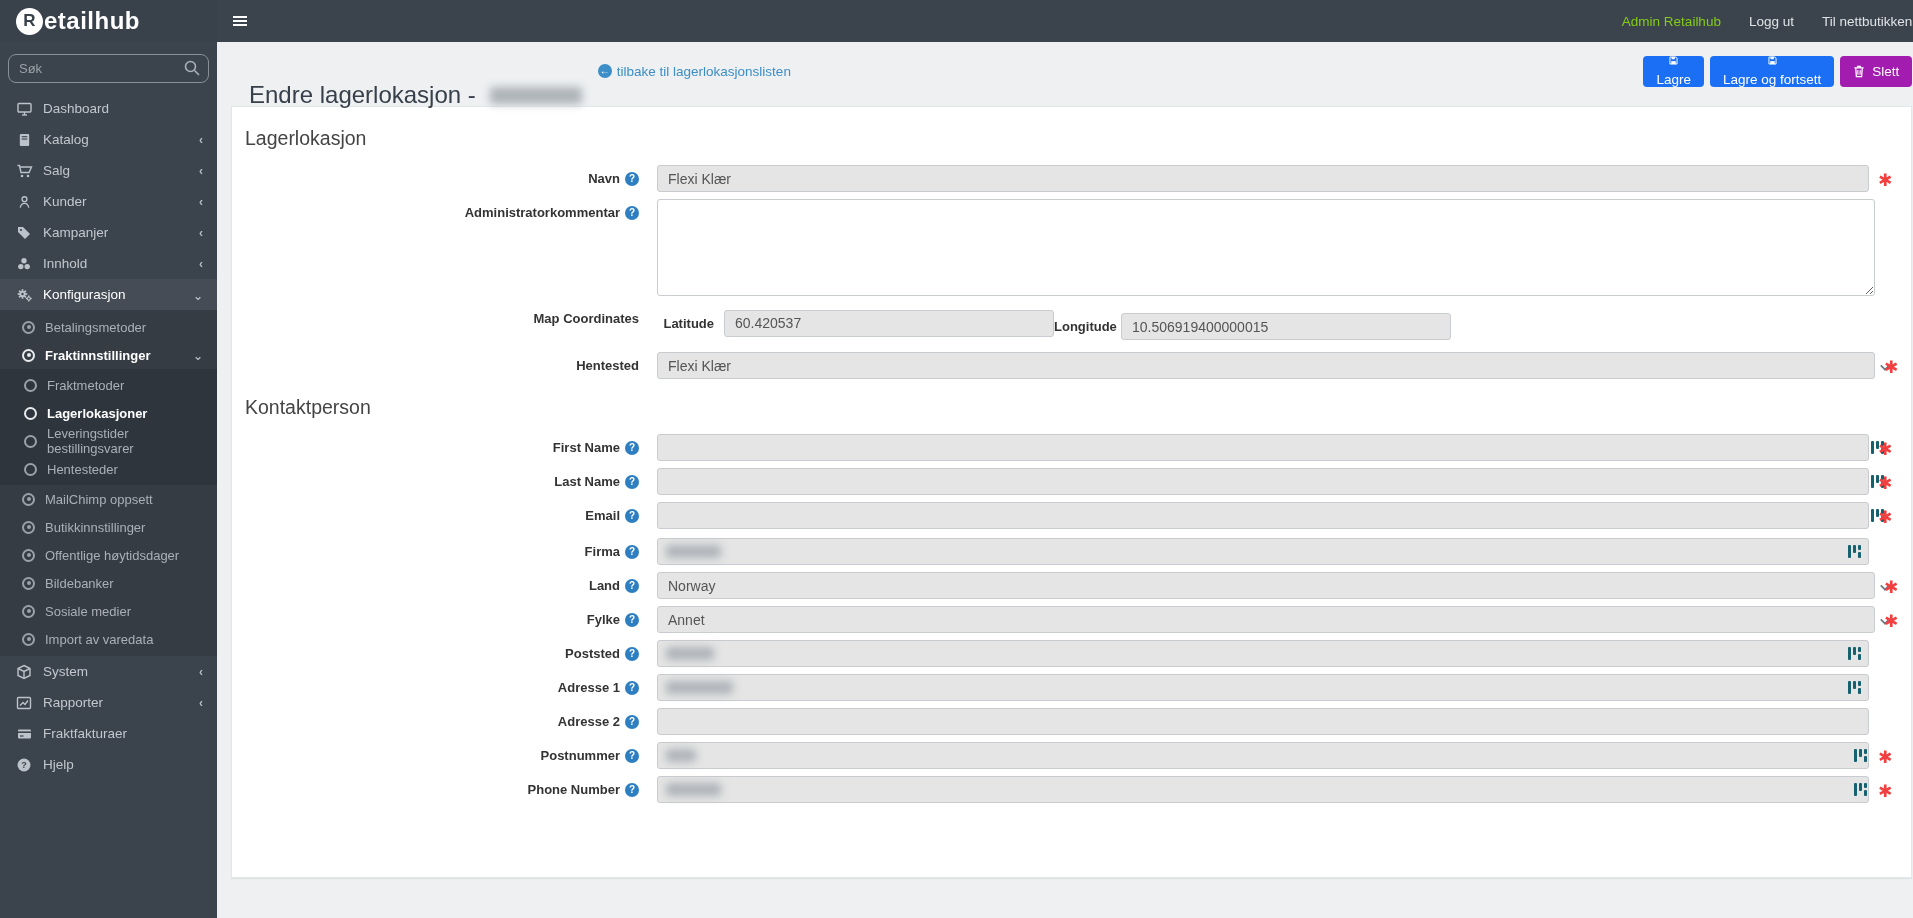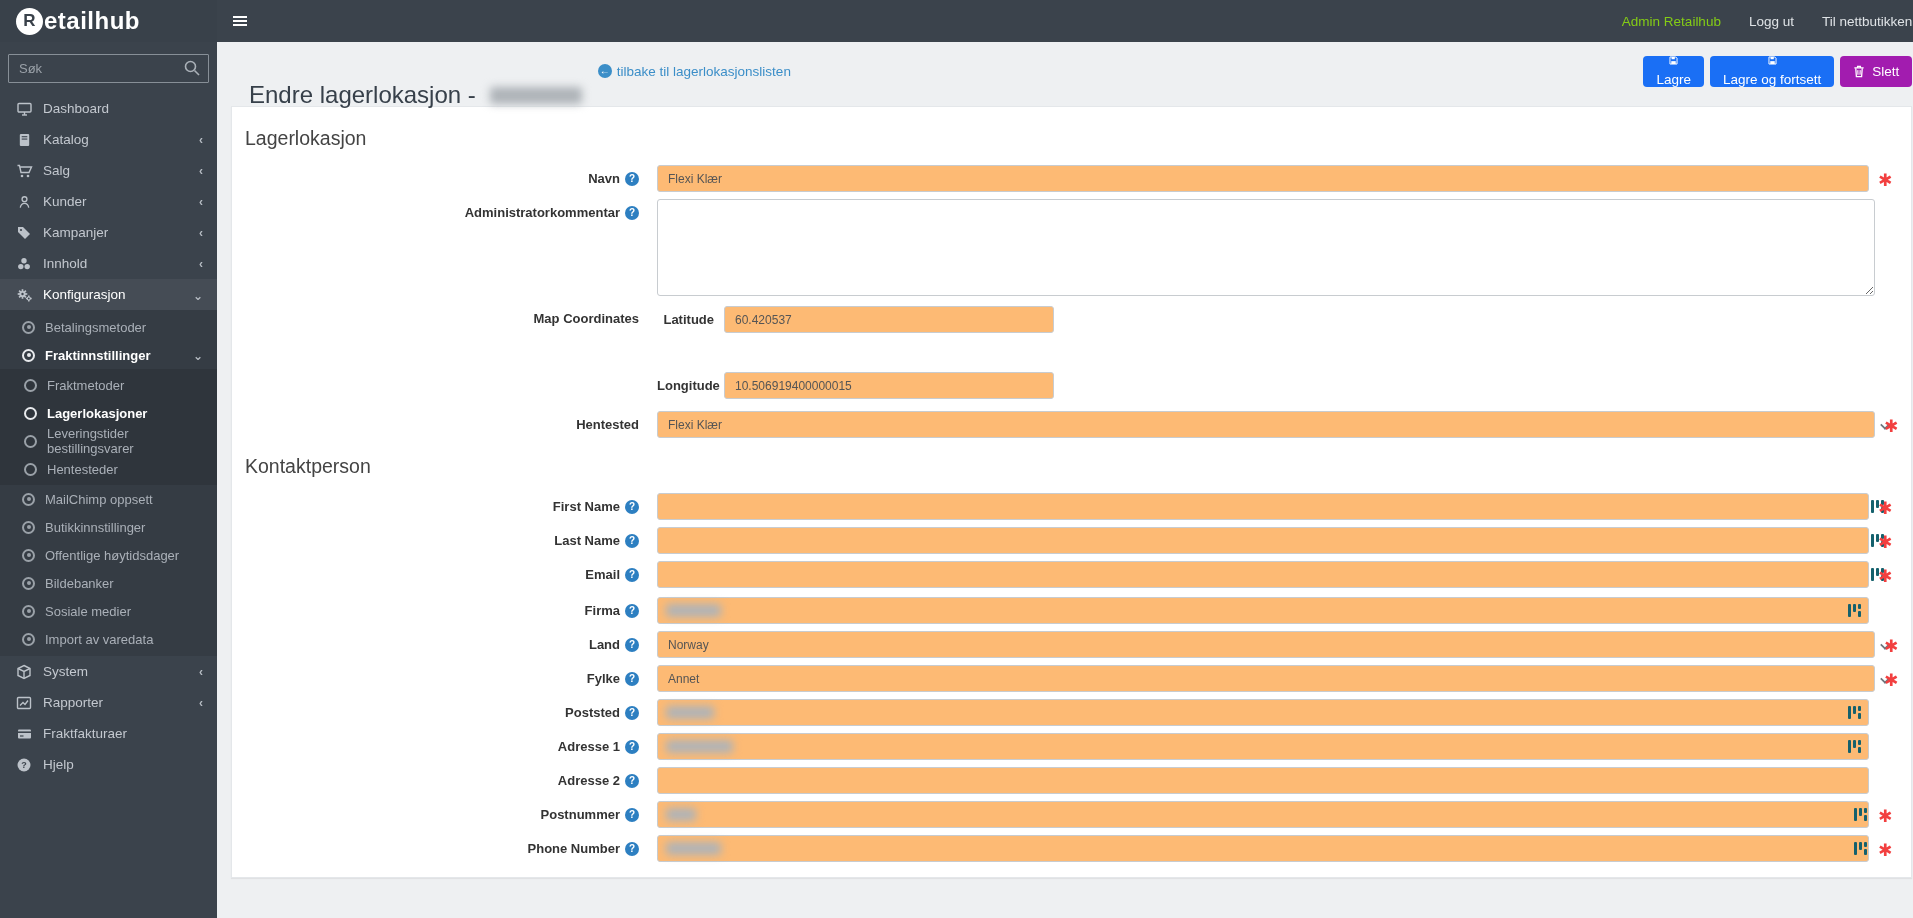--- a/index.html
+++ b/index.html
@@ -5,21 +5,21 @@
   * { margin:0; padding:0; box-sizing:border-box; }
   html,body { width:1913px; height:918px; overflow:hidden; }
   body { font-family:"Liberation Sans","DejaVu Sans",sans-serif; background:#eef0f2; display:flex; }
 
   
   .sidebar { width:217px; min-width:217px; height:918px; background:#3b434c; color:#c3c8cf; overflow:hidden; }
   .logo { height:42px; display:flex; align-items:center; padding-left:16px; background:#39414a; }
   .logo-disc { width:27px; height:27px; border-radius:50%; background:#fff; color:#39414a; font-weight:bold; font-size:17px; display:flex; align-items:center; justify-content:center; margin-right:1px; }
   .logo-rest { color:#fff; font-size:24px; font-weight:600; letter-spacing:.5px; }
   .search-wrap { margin:12px 8px 10px 8px; position:relative; }
-  .search-input { width:100%; height:29px; background:transparent; border:1px solid #878f97; border-radius:1px; color:#cfd4da; font-size:13px; padding:0 30px 0 10px; outline:none; }
+  .search-input { width:100%; height:29px; background:transparent; border:1px solid #878f97; border-radius:8px; color:#cfd4da; font-size:13px; padding:0 30px 0 10px; outline:none; }
   .search-input::placeholder { color:#9aa1a8; }
   .search-icon { position:absolute; right:8px; top:5px; width:18px; height:18px; }
   .menu { font-size:13.5px; }
   .mi { height:31px; display:flex; align-items:center; padding:0 14px 0 15px; cursor:pointer; color:#c3c8cf; position:relative; }
   .mi .micon { width:18px; height:17px; margin-right:10px; flex:0 0 18px; display:flex; align-items:center; justify-content:center; color:#bcc2c9; }
   .mi.active { color:#fff; background:rgba(255,255,255,.05); }
   .chev { margin-left:auto; font-size:12px; color:#b6bcc3; font-weight:bold; }
   .chev.down { transform:translateY(1px); }
   .submenu { background:#353c44; padding:3px 0; font-size:13px; }
   .smi { height:28px; display:flex; align-items:center; padding:0 14px 0 22px; color:#aab0b8; cursor:pointer; }
@@ -56,40 +56,40 @@
   .card { background:#fff; border:1px solid #e4e7ea; box-shadow:0 1px 1px rgba(0,0,0,.06); margin-top:8px; height:772px; padding:14px 13px 20px 13px; }
   .section-h { font-size:19.5px; color:#444; font-weight:400; margin:6px 0 15px 0; }
   .section-h.kontakt { margin-top:17px; }
   .section-h.hl { display:inline-block; background:#f4e53f; padding:5px 11px 6px 7px; margin:10px 0 12px -6px; color:#3a3a3a; }
   .form-row { display:flex; align-items:center; margin-bottom:7px; min-height:27px; }
   .form-row.top { align-items:flex-start; }
   .lbl-col { width:412px; min-width:412px; display:flex; justify-content:flex-end; align-items:center; gap:5px; padding-right:18px; font-size:13px; font-weight:bold; color:#333; }
   .form-row.top .lbl-col { padding-top:6px; }
   .q-icon { width:14px; height:14px; border-radius:50%; background:#2d7fc1; color:#fff; font-size:10px; font-weight:bold; line-height:14px; text-align:center; flex:0 0 14px; }
   .input-col { position:relative; display:flex; align-items:center; }
-  .ti { height:27px; border:1px solid #c8ccd0; border-radius:3px; font-size:12px; color:#555; padding:0 10px; font-family:inherit; outline:none; background:#fdba74; }
+  .ti { height:27px; border:1px solid #c8ccd0; border-radius:3px; font-size:14px; color:#555; padding:0 10px; font-family:inherit; outline:none; background:#e5e5e5; }
   .w-main { width:1212px; }
   .w-sel  { width:1218px; }
   .ta { width:1218px; height:97px; border:1px solid #c8ccd0; border-radius:3px; resize:both; font-family:inherit; font-size:13px; padding:6px 10px; outline:none; color:#555; }
   .sel-wrap { position:relative; }
   select.ti { appearance:none; -webkit-appearance:none; -moz-appearance:none; padding-right:26px; }
   .sel-chev { position:absolute; right:9px; top:10px; width:8px; height:8px; border-left:2px solid #6c757d; border-bottom:2px solid #6c757d; transform:rotate(-45deg) scale(.85); pointer-events:none; }
   .req { color:#f23f3f; font-size:17px; margin-left:9px; line-height:10px; transform:translateY(2px); }
   .ext-icon { position:absolute; right:7px; top:7px; width:14px; height:13px; pointer-events:auto; cursor:pointer; }
   .ext-icon.shift { right:24px; }
   .ext-icon i { position:absolute; top:0; background:#15616d; width:3px; border-radius:1px; }
   .ext-icon i:nth-child(1){ left:0; height:13px; }
   .ext-icon i:nth-child(2){ left:5px; height:8px; }
   .ext-icon i:nth-child(3){ left:10px; height:5px; }
   .ext-icon i:nth-child(4){ left:10px; top:7px; height:6px; }
   .in-blob { position:absolute; left:9px; top:7px; height:13px; }
   .sub-lbl { width:57px; min-width:57px; text-align:right; font-size:13px; font-weight:bold; color:#333; margin-right:10px; }
   .w-map { width:330px; }
   .map-row2 { margin-top:7px; }
-  .map-stack { display:flex; flex-direction:column;gap:32px; }
+  .map-stack { display:flex; flex-direction:row; }
   .map-line { display:flex; align-items:center; }
 </style>
 </head>
 <body>
 
 <div class="sidebar">
   <div class="logo">
     <span class="logo-disc">R</span>
     <span class="logo-rest">etailhub</span>
   </div>

